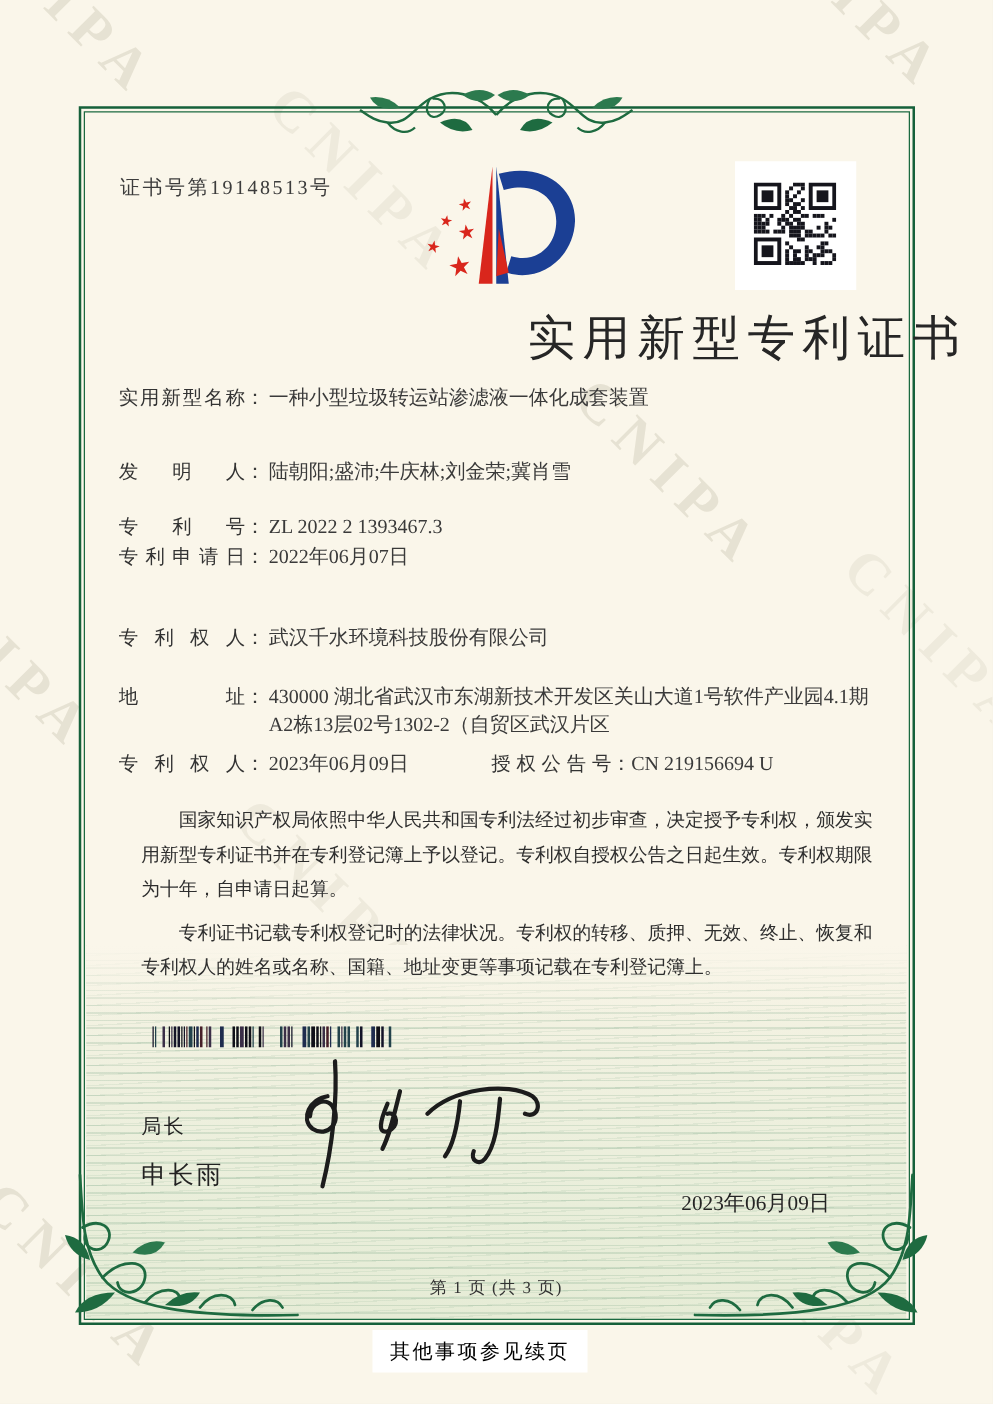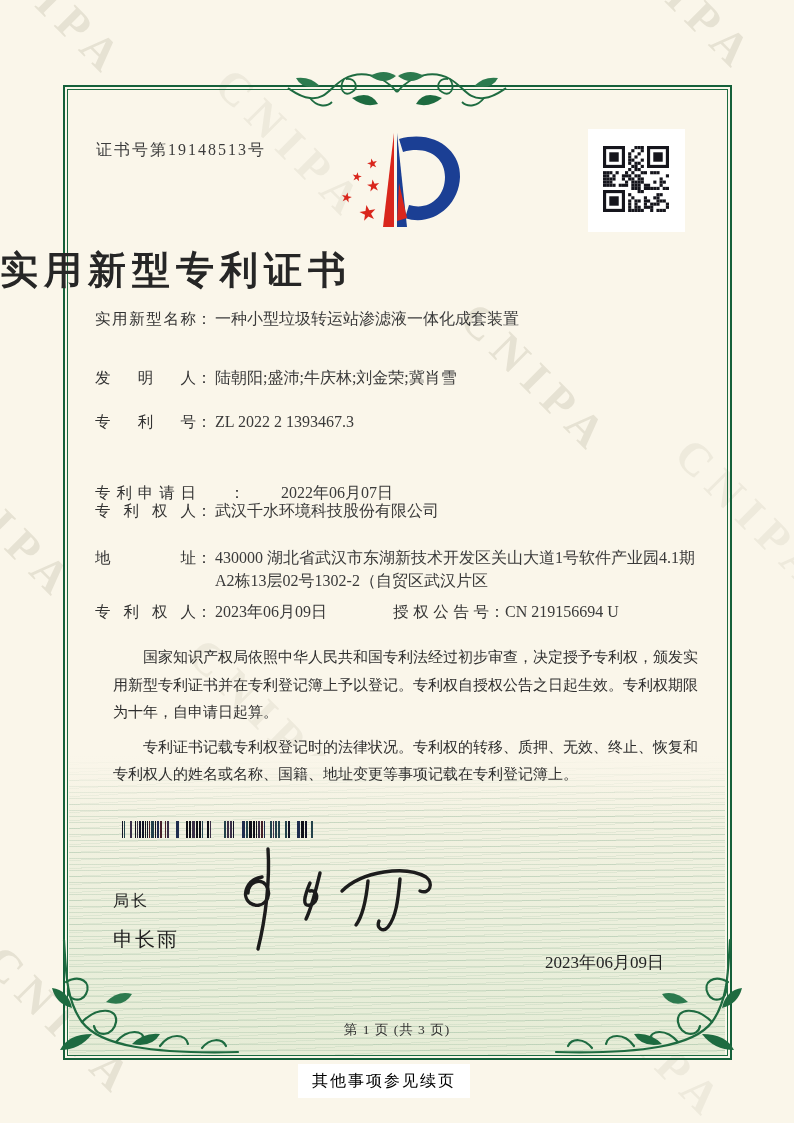--- a/index.html
+++ b/index.html
@@ -35,29 +35,29 @@
   .orn-top{left:286px;top:62px;}
   .orn-bl{left:52px;top:938px;}
   .orn-br{left:552px;top:938px;transform:scaleX(-1);}
 
   
   .content{position:absolute;inset:0;z-index:5;}
   .cert-no{position:absolute;left:96px;top:140px;font-size:16px;letter-spacing:2px;color:#3c3c3c;}
   .emblem{position:absolute;left:337px;top:125px;}
   .qr-box{position:absolute;left:588px;top:129px;width:97px;height:103px;background:#ffffff;}
   .qr-box svg{position:absolute;left:15px;top:17px;}
-  .title{position:absolute;left:0;top:245px;width:774px;text-align:left;
-         font-size:38px;font-weight:bold;letter-spacing:6px;color:#262626;}
+  .title{position:absolute;left:0;top:245px;width:774px;text-align:right;
+         font-size:38px;font-weight:normal;letter-spacing:6px;color:#262626;}
 
   .field{position:absolute;left:95px;display:flex;color:#3a3a3a;font-size:16px;line-height:23px;}
   .field .lbl{display:inline-block;width:101px;font-size:15.5px;color:#333;
               text-align:justify;text-align-last:justify;flex:0 0 auto;}
   .field .colon{width:19px;flex:0 0 auto;text-align:left;}
   .field .val{max-width:486px;}
-  .f1{top:307px;} .f2{top:366px;} .f3{top:410px;} .f4{top:481px;gap:33px;}
+  .f1{top:307px;} .f2{top:366px;} .f3{top:410px;} .f4{top:434px;}
   .f5{top:499px;} .f6{top:546px;} .f7{top:600px;}
   .field.second{left:393px;}
   .field.second .lbl{width:96px;}
   .field.second .colon{width:16px;}
 
   .paras{position:absolute;left:113px;top:644px;width:589px;color:#2e2e2e;}
   .paras p{margin:0 0 7px 0;font-size:15px;line-height:27.5px;text-indent:2em;}
 
   .barcode{position:absolute;left:112px;top:821px;}
   .sig-title{position:absolute;left:113px;top:891px;font-size:16px;color:#222;

